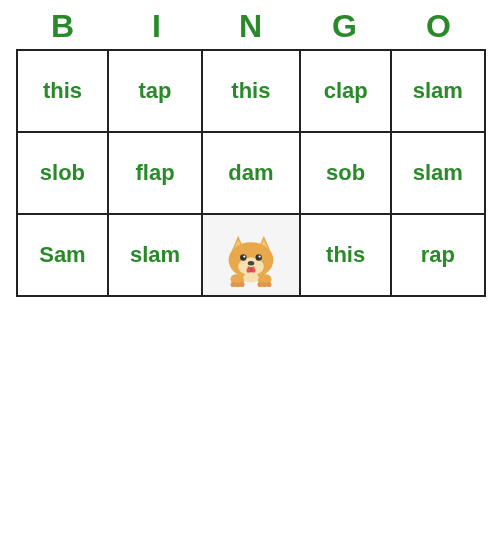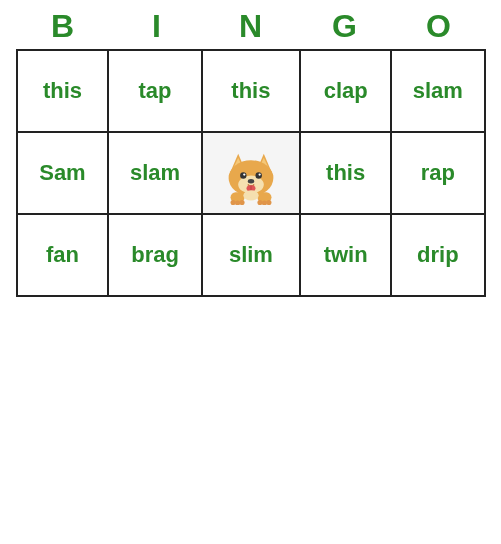--- a/index.html
+++ b/index.html
@@ -79,20 +79,27 @@
 <table class="bingo-table">
   <tbody id="bingo-body">
   <tr>
         <td>this</td>
         <td>tap</td>
         <td>this</td>
         <td>clap</td>
         <td>slam</td>
       </tr>
       <tr>
+        <td>slob</td>
+        <td>flap</td>
+        <td>dam</td>
+        <td>sob</td>
+        <td>slam</td>
+      </tr>
+      <tr>
         <td>Sam</td>
         <td>slam</td>
         <td class="free-space">
           <div class="corgi-container">
             <svg class="corgi-svg" viewBox="0 0 100 100" xmlns="http://www.w3.org/2000/svg">
 
               <polygon points="15,55 30,20 45,55" fill="#e8a84c"></polygon>
               <polygon points="18,52 30,26 42,52" fill="#f5c878"></polygon>
               <polygon points="55,55 70,20 85,55" fill="#e8a84c"></polygon>
               <polygon points="58,52 70,26 82,52" fill="#f5c878"></polygon>
@@ -124,21 +131,14 @@
               <circle cx="71" cy="97" r="4" fill="#e0954a"></circle>
               <circle cx="78" cy="96" r="4" fill="#e0954a"></circle>
 
               <ellipse cx="50" cy="85" rx="12" ry="8" fill="#f5e0b0"></ellipse>
             </svg>
           </div>
         </td>
         <td>this</td>
         <td>rap</td>
       </tr>
-      <tr>
-        <td>fan</td>
-        <td>brag</td>
-        <td>slim</td>
-        <td>twin</td>
-        <td>drip</td>
-      </tr>
     </tbody>
 </table>
 
 </body></html>

